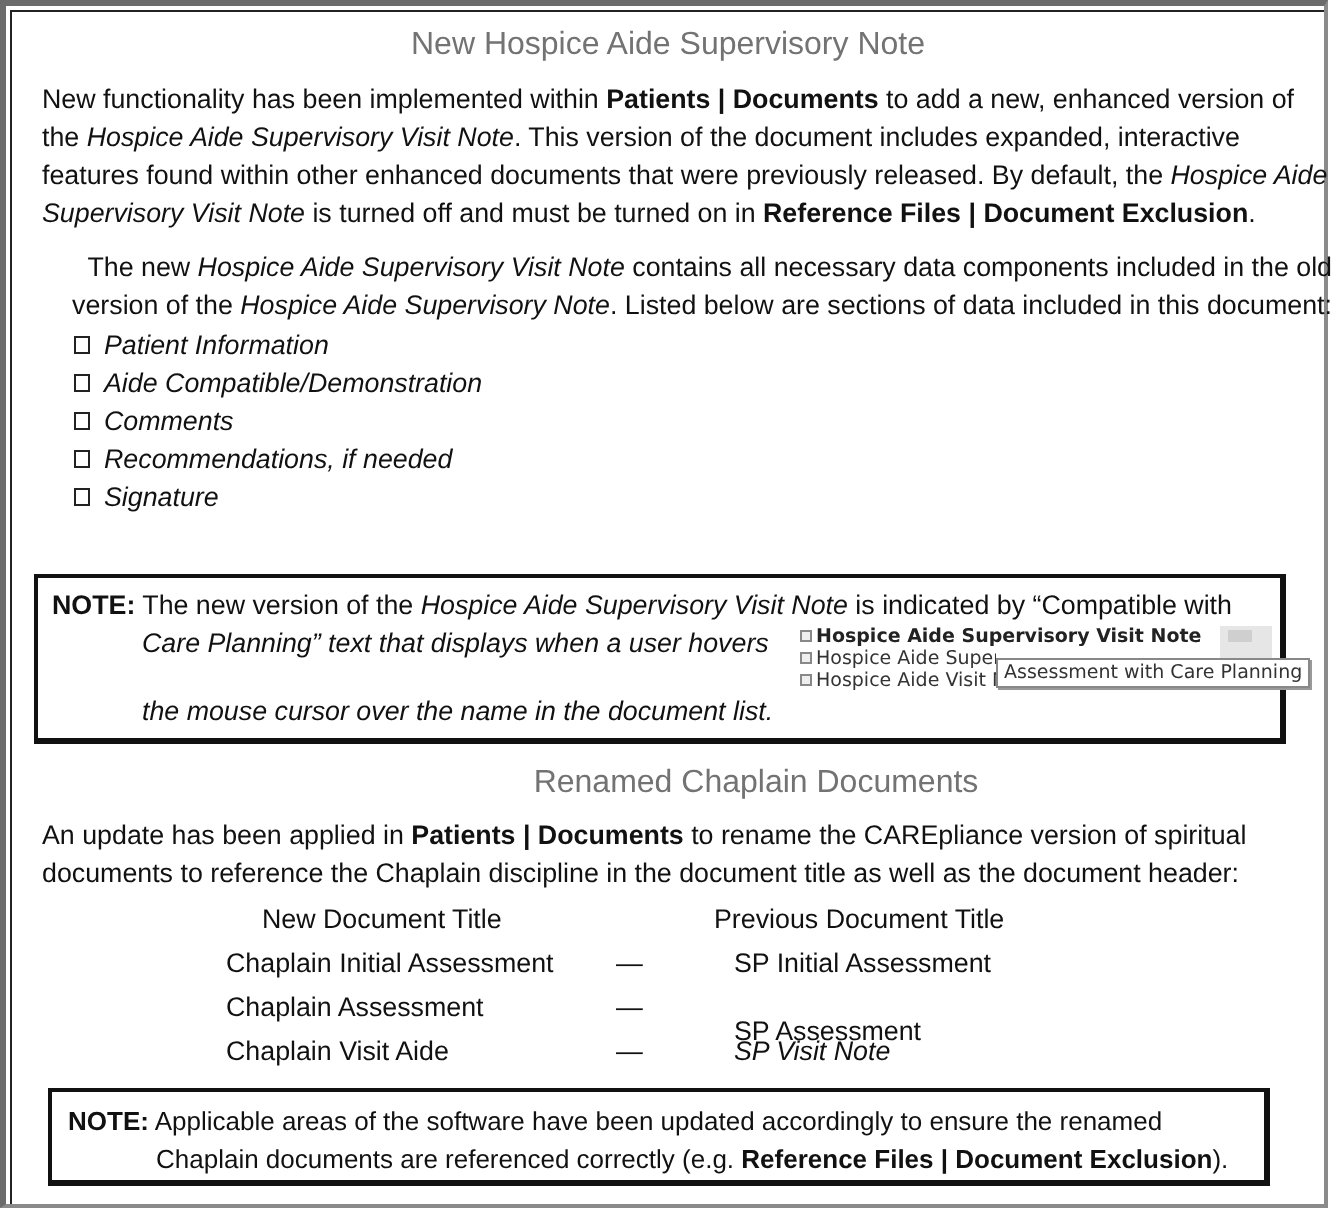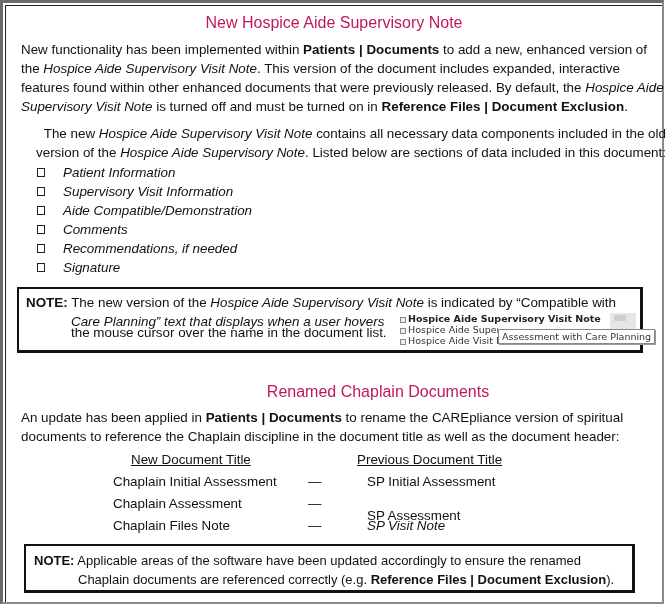--- a/index.html
+++ b/index.html
@@ -5,48 +5,48 @@
   html, body { margin: 0; padding: 0; background: #ffffff; }
   body { width: 668px; height: 608px; position: relative; overflow: hidden;
          font-family: "Liberation Sans", sans-serif; color: #111; }
   .frame { position: absolute; left: 0; top: 0; width: 664px; height: 604px;
            border-left: 3px solid #6b6b6b; border-top: 3px solid #6b6b6b;
            border-right: 2px solid #8a8a8a; border-bottom: 2px solid #8a8a8a;
            box-sizing: border-box; }
   .frame-inner { position: absolute; left: 2px; top: 2px; right: 0; bottom: 0;
                  border-left: 1px solid #222; border-top: 1px solid #222; }
   .title { position: absolute; left: 0; width: 668px; text-align: center;
-           font-size: 16px; color: #be185d; }
+           font-size: 16px; color: #737373; }
   .para { position: absolute; left: 21px; width: 645px; font-size: 13.4px; line-height: 19px; }
   .para b { font-weight: bold; }
   .para i { font-style: italic; }
   .bullets { position: absolute; left: 37px; top: 163px; list-style: none; margin: 0; padding: 0;
              font-size: 13.4px; }
   .bullets li { height: 19px; line-height: 19px; display: flex; align-items: center; }
   .box { width: 8px; height: 9px; border: 1.3px solid #222; margin-right: 7px; box-sizing: border-box; }
-  .bullets .lbl { font-style: italic; margin-left: 11px; }
+  .bullets .lbl { font-style: italic; }
 
-  .note1 { position: absolute; left: 17px; top: 287px; width: 626px; height: 66px;
+  .note1 { position: absolute; left: 17px; top: 287px; width: 626px; height: 85px;
            border: 2px solid #111; border-right-width: 3px; border-bottom-width: 3px; box-sizing: border-box; }
   .note-text { position: absolute; font-size: 13.4px; line-height: 19.5px; }
   .note-label { font-weight: bold; }
 
   .mini { position: absolute; left: 400px; top: 313px; width: 240px; height: 36px; font-size: 9.5px;
           font-family: "DejaVu Sans", sans-serif; }
   .mini .row { position: absolute; left: 0; white-space: nowrap; color: #333; }
   .mini .row .exp { display: inline-block; width: 6px; height: 6px; border: 1px solid #888;
                     margin-right: 2px; vertical-align: middle; box-sizing: border-box; background: #eee; }
   .mini .scroll { position: absolute; left: 210px; top: 0; width: 26px; height: 16px; background: #e6e6e6; }
   .mini .scroll .thumb { position: absolute; left: 4px; top: 2px; width: 12px; height: 6px; background: #cfcfcf; }
   .tooltip { position: absolute; left: 98px; top: 16px; padding: 1px 3px; background: #fff;
              border: 1px solid #888; font-size: 9.5px; color: #333; white-space: nowrap;
              font-family: "DejaVu Sans", sans-serif; box-shadow: 1px 1px 0 #999; }
 
   .tbl { position: absolute; top: 452px; font-size: 13.4px; }
-  .hdr { text-decoration: underline; }
+  .hdr { }
   .cell { position: absolute; white-space: nowrap; }
 
   .note2 { position: absolute; left: 24px; top: 544px; width: 611px; height: 49px;
            border: 2px solid #111; border-right-width: 3px; border-bottom-width: 3px; box-sizing: border-box; }
 </style>
 </head>
 <body>
 
 <div class="frame">
   <div class="frame-inner"></div>
@@ -58,24 +58,20 @@
 
 <div class="para" style="top:124px;text-align:right;"><span>The new </span><i>Hospice Aide Supervisory Visit Note</i><span> contains all necessary data components included in the old version of the </span><i>Hospice Aide Supervisory Note</i><span>. Listed below are sections of data included in this document:</span></div>
 
 <ul class="bullets">
   <li>
       <span class="box"></span>
       <span class="lbl">Patient Information</span>
     </li>
   <li>
       <span class="box"></span>
-      <span class="lbl">Supervisory Visit Information</span>
-    </li>
-  <li>
-      <span class="box"></span>
       <span class="lbl">Aide Compatible/Demonstration</span>
     </li>
   <li>
       <span class="box"></span>
       <span class="lbl">Comments</span>
     </li>
   <li>
       <span class="box"></span>
       <span class="lbl">Recommendations, if needed</span>
     </li>
@@ -84,21 +80,21 @@
       <span class="lbl">Signature</span>
     </li>
 </ul>
 
 <div class="note1">
   <div class="note-text" style="left:7px; top:4px;">
     <span class="note-label">NOTE:</span>
     <span>The new version of the </span><i>Hospice Aide Supervisory Visit Note</i><span> is indicated by “Compatible with</span>
   </div>
   <div class="note-text" style="left:52px; top:23px;font-style:italic;">Care Planning” text that displays when a user hovers</div>
-  <div class="note-text" style="left:52px; top:34px;">the mouse cursor over the name in the document list.</div>
+  <div class="note-text" style="left:52px; top:57px;font-style:italic;">the mouse cursor over the name in the document list.</div>
 </div>
 
 <div class="mini">
   <div class="row" style="top:0; font-weight:bold; color:#222;"><span class="exp"></span><span>Hospice Aide Supervisory Visit Note</span></div>
   <div class="row" style="top:11px; width:98px; overflow:hidden;"><span class="exp"></span><span>Hospice Aide Supervisory Visit Note</span></div>
   <div class="row" style="top:22px; width:98px; overflow:hidden;"><span class="exp"></span><span>Hospice Aide Visit Note</span></div>
   <div class="scroll">
       <div class="thumb"></div>
     </div>
   <div class="tooltip">Assessment with Care Planning</div>
@@ -113,21 +109,21 @@
   <div class="cell hdr" style="left:357px; top:0;">Previous Document Title</div>
 
   <div class="cell" style="left:113px; top:22px;">Chaplain Initial Assessment</div>
   <div class="cell" style="left:308px; top:22px;">—</div>
   <div class="cell" style="left:367px; top:22px;">SP Initial Assessment</div>
 
   <div class="cell" style="left:113px; top:44px;">Chaplain Assessment</div>
   <div class="cell" style="left:308px; top:44px;">—</div>
   <div class="cell" style="left:367px; top:56px;">SP Assessment</div>
 
-  <div class="cell" style="left:113px; top:66px;">Chaplain Files Note</div>
+  <div class="cell" style="left:113px; top:66px;">Chaplain Visit Aide</div>
   <div class="cell" style="left:308px; top:66px;">—</div>
   <div class="cell" style="left:367px; top:66px;font-style:italic;">SP Visit Note</div>
 </div>
 
 <div class="note2">
   <div class="note-text" style="left:8px; top:5px; font-size:13px;">
     <span class="note-label">NOTE:</span>
     <span>Applicable areas of the software have been updated accordingly to ensure the renamed</span>
   </div>
   <div class="note-text" style="left:52px; top:24px; font-size:13px;">

